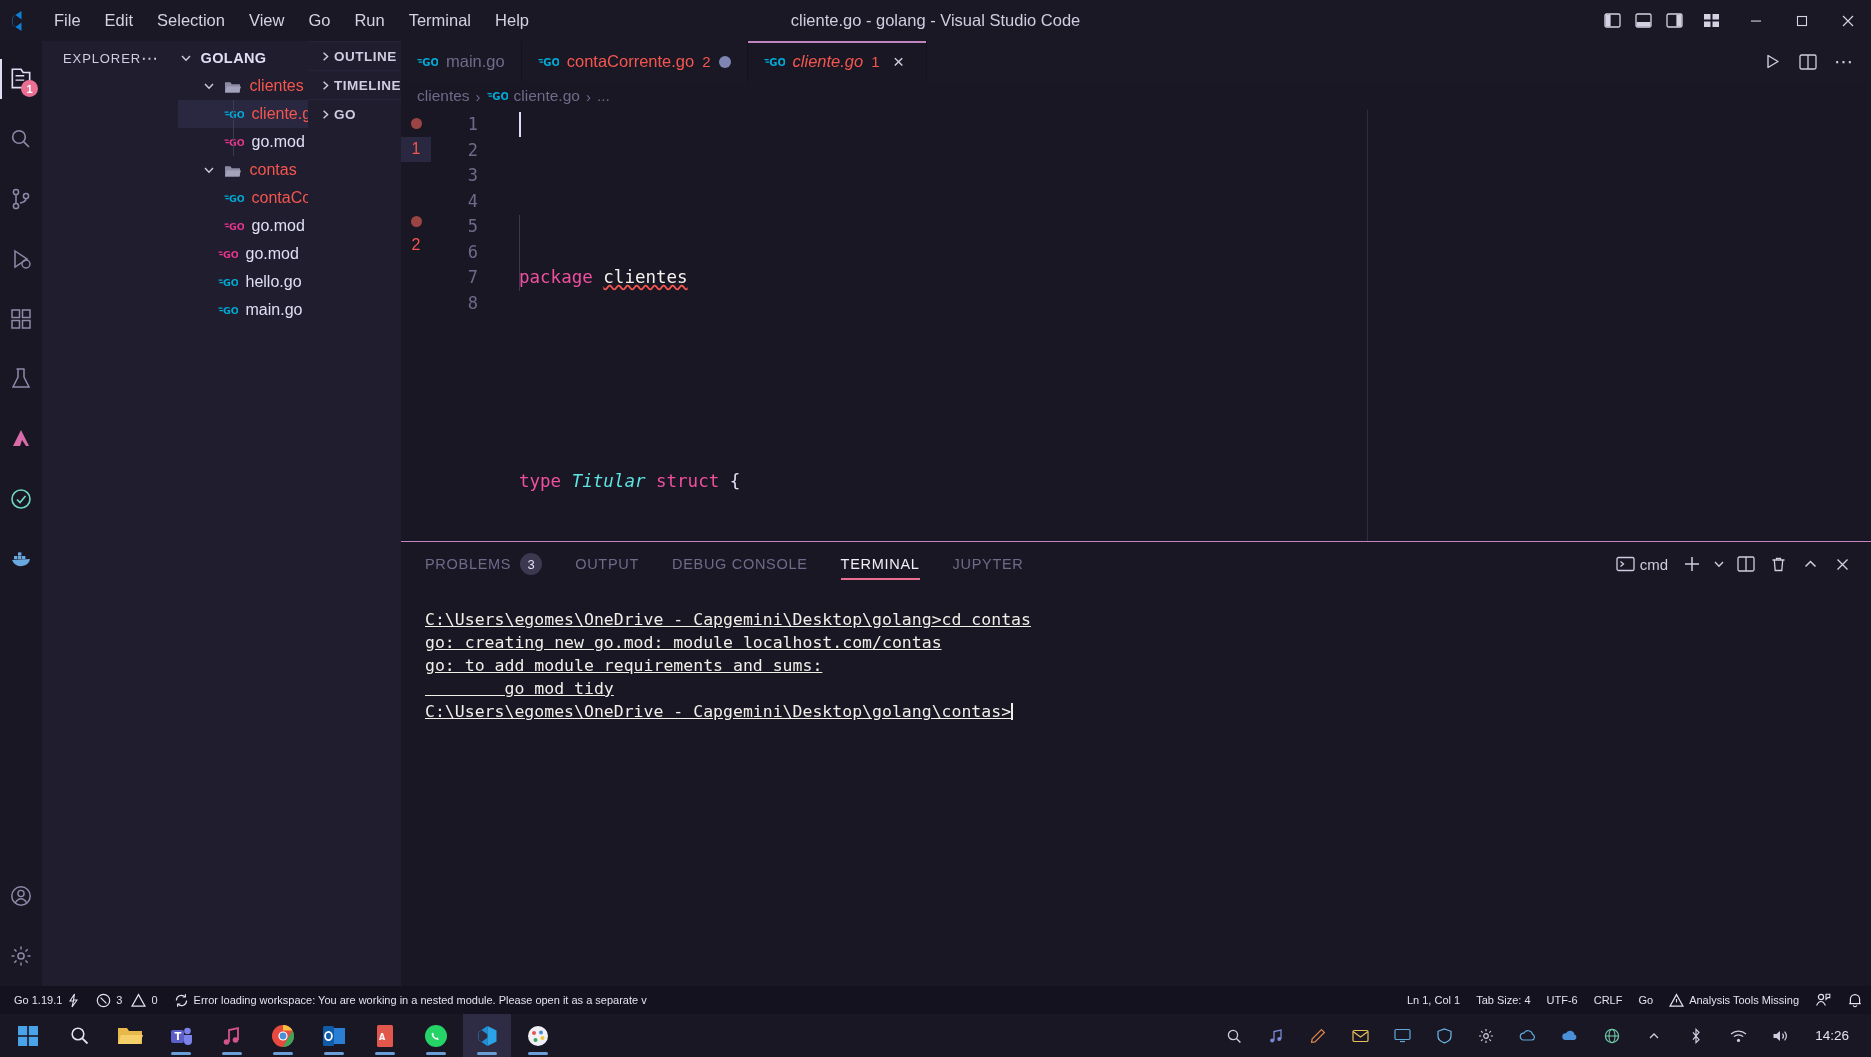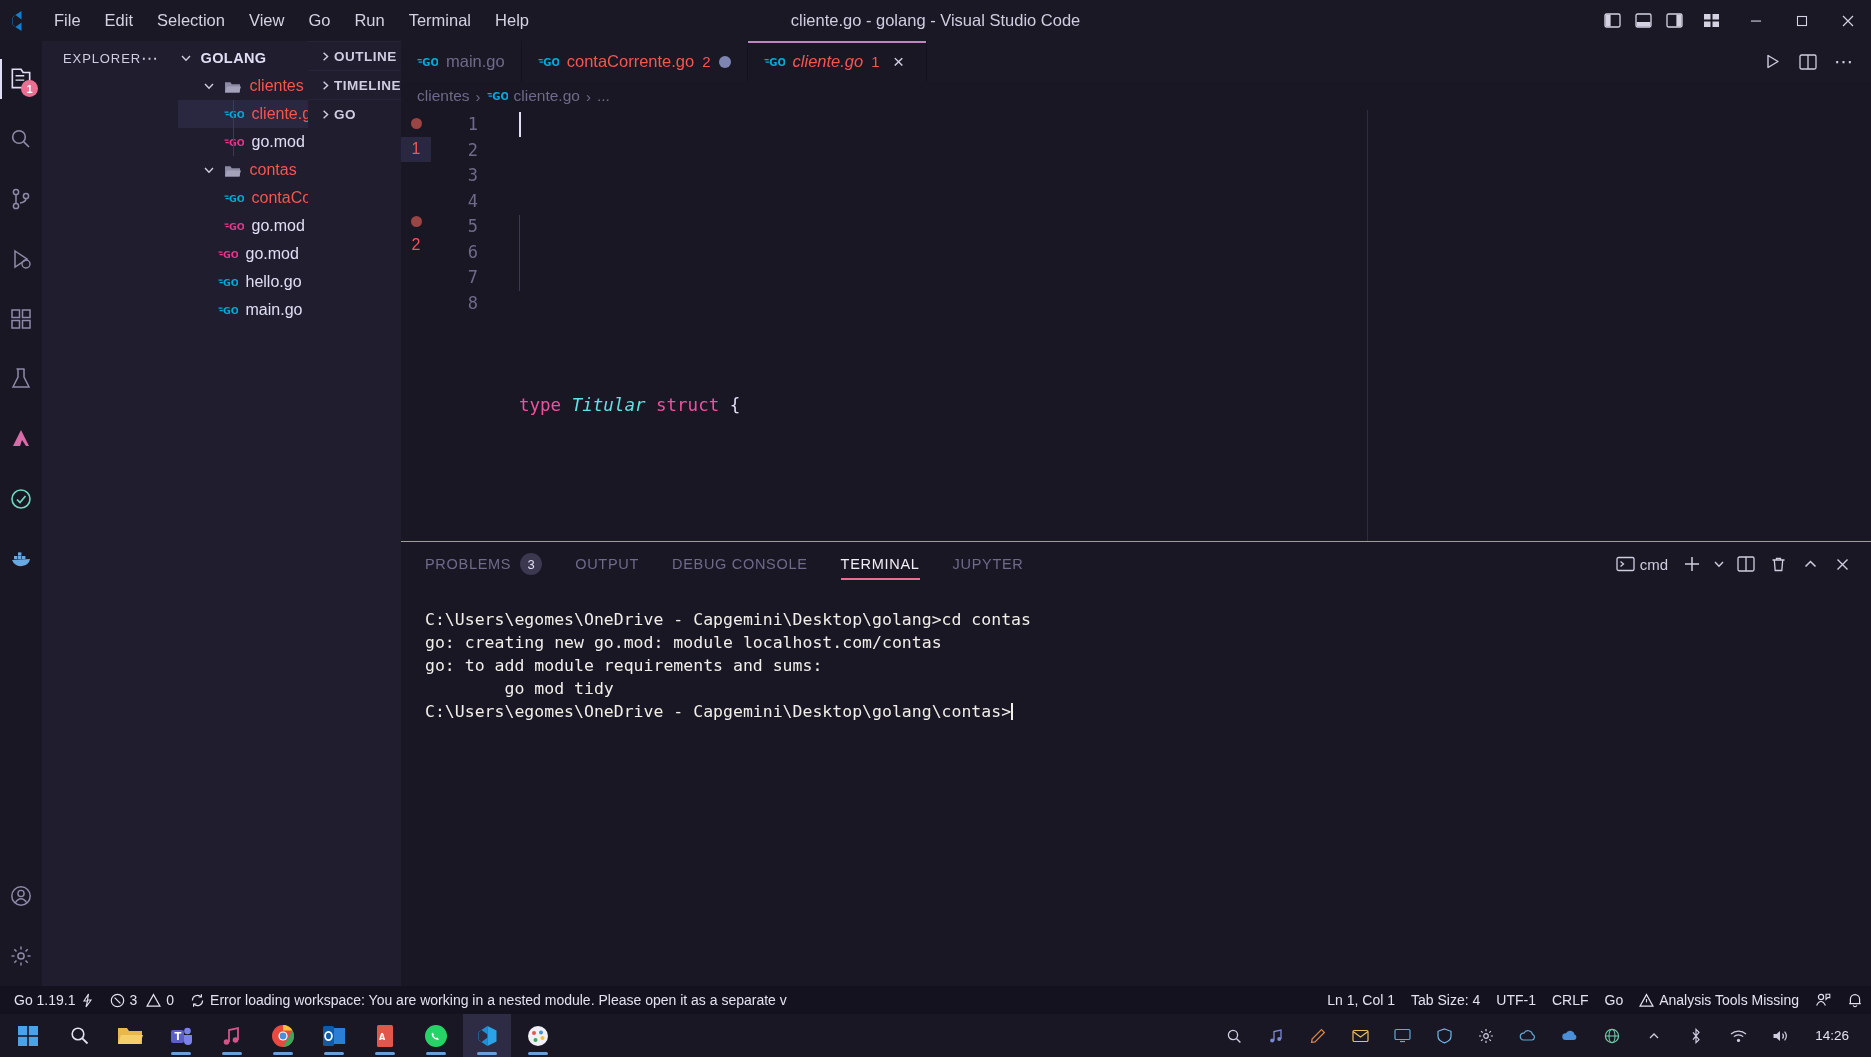--- a/index.html
+++ b/index.html
@@ -162,30 +162,31 @@
   .panel-actions { margin-left:auto; display:flex; align-items:center; gap:3px; padding-right:14px; }
   .pa {
     height:30px; display:flex; align-items:center; gap:5px; padding:0 6px; color:#cfcde0; font-size:15px;
   }
   .terminal {
     flex:1 1 auto; min-height:0; padding:22px 0 0 24px; overflow:hidden; position:relative;
   }
   .term-line {
     font-family:"DejaVu Sans Mono", monospace; font-size:16.5px; line-height:23px; color:#f2efe9;
     white-space:pre;
+    text-decoration:underline;
   }
   .term-cursor { display:inline-block; width:2px; height:17px; background:#f2efe9; vertical-align:-3px; }
   .term-scroll {
     position:absolute; right:2px; top:0; width:12px; bottom:0;
   }
 
   
   .statusbar {
     height:28px; flex:0 0 28px; background:#14121f; display:flex; align-items:flex-end;
-    font-size:14px; color:#e4e1f0; padding:0 0 0 6px;
+    font-size:11px; color:#e4e1f0; padding:0 0 0 6px;
   }
   .sb-item { display:flex; align-items:center; gap:5px; padding:0 8px; height:28px; white-space:nowrap; }
   .sb-right { margin-left:auto; display:flex; align-items:center; }
 
   
   .taskbar {
     height:43px; flex:0 0 43px; background:#191724; display:flex; align-items:center; position:relative;
   }
   .tb-left { display:flex; align-items:center; gap:3px; padding-left:4px; }
   .tb-app {
@@ -591,20 +592,21 @@
           <div>6</div>
           <div>7</div>
           <div>8</div>
         </div>
 
         <div class="codelines">
           <div class="cursor-line"></div>
           <div class="indent-guide" style="left:36px;top:105px;height:76px"></div>
           <div class="vert-ruler" style="left:884px"></div>
 
+          <div><span class="c-kw">package</span><span class="c-punc"> </span><span class="c-ident squiggle">clientes</span></div>
 
           <div>&nbsp;</div>
 
           <div><span class="c-kw">type</span><span class="c-punc"> </span><span class="c-type">Titular</span><span class="c-punc"> </span><span class="c-kw">struct</span><span class="c-punc"> </span><span class="c-punc">{</span></div>
 
           
 
           
 
           
@@ -724,21 +726,21 @@
             <path d="M12.6 7.5a5.1 5.1 0 0 1-8.7 3.6" fill="none" stroke="#e4e1f0" stroke-width="1.2"></path>
             <path d="M11.4 1.2v2.8H8.6M3.6 13.8V11h2.8" fill="none" stroke="#e4e1f0" stroke-width="1.2"></path>
           </svg>
       </span>
       <span>Error loading workspace: You are working in a nested module. Please open it as a separate v</span>
     </div>
 
     <div class="sb-right">
       <div class="sb-item">Ln 1, Col 1</div>
       <div class="sb-item">Tab Size: 4</div>
-      <div class="sb-item">UTF-1</div>
+      <div class="sb-item">UTF-6</div>
       <div class="sb-item">CRLF</div>
       <div class="sb-item">Go</div>
       <div class="sb-item">
         <span>
           <svg width="15" height="15" viewBox="0 0 15 15">
               <path d="M7.5 1.6 L14 13.2 H1 Z" fill="none" stroke="#e4e1f0" stroke-width="1.2"></path>
               <path d="M7.5 6v3.4" stroke="#e4e1f0" stroke-width="1.1"></path>
             </svg>
         </span>
         <span>Analysis Tools Missing</span>

